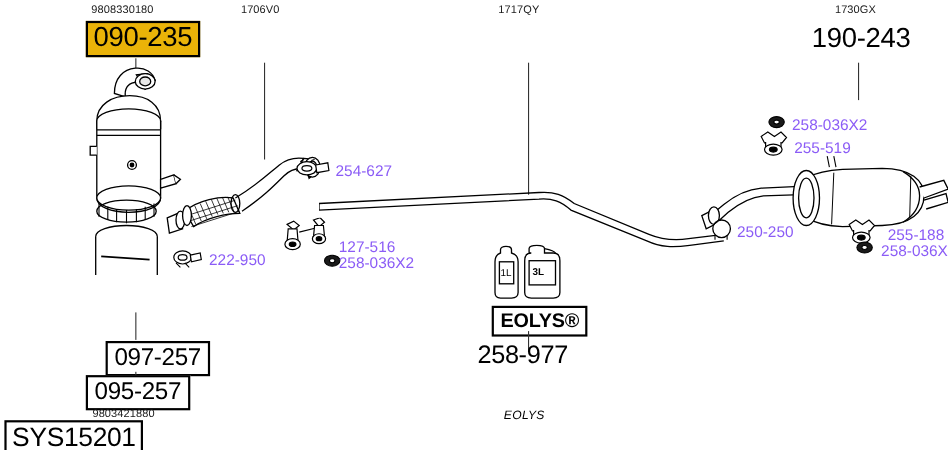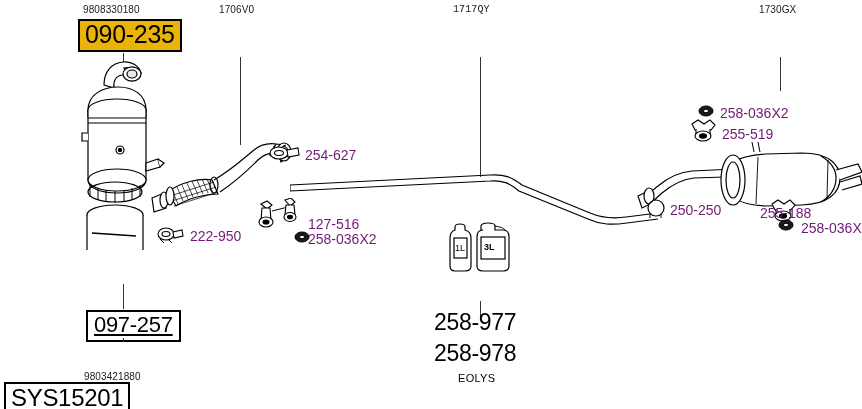--- a/index.html
+++ b/index.html
@@ -36,21 +36,21 @@
     white-space: nowrap;
     border: 2px solid #000;
     padding: 0px 5px 2px 5px;
     line-height: 1.08;
     letter-spacing: -0.3px;
     background: #eab308;
   }
   .part-label {
     font-size: 14px;
     white-space: nowrap;
-    color: #701a75;
+    color: #8b5cf6;
   }
   .mid-big {
     font-size: 23px;
     white-space: nowrap;
     letter-spacing: -0.3px;
   }
   .eolys-box {
     font-size: 18px;
     font-weight: bold;
     border: 2px solid #000;
@@ -91,24 +91,25 @@
 
 <div id="page">
 
   <div class="abs ref-small" style="left:83px; top:4px;">9808330180</div>
   <div class="abs hdr-boxed" style="left:78px; top:19px;">090-235</div>
   <div class="abs leader" style="left:123px; top:53px; height:22px;"></div>
 
   <div class="abs ref-small" style="left:219px; top:4px;">1706V0</div>
   <div class="abs leader" style="left:240px; top:57px; height:88px;"></div>
 
-  <div class="abs ref-small" style="left:453px; top:4px;font-family:Liberation Mono, monospace;">1717QY</div>
+  <div class="abs ref-small" style="left:453px; top:4px;">1717QY</div>
   <div class="abs leader" style="left:480px; top:57px; height:120px;"></div>
 
   <div class="abs ref-small" style="left:759px; top:4px;">1730GX</div>
+  <div class="abs hdr-big" style="left:738px; top:21px;">190-243</div>
   <div class="abs leader" style="left:780px; top:57px; height:34px;"></div>
 
   <svg class="abs" style="left:60px; top:55px;" width="150" height="195" viewBox="0 0 150 195">
     <g fill="none" stroke="#000" stroke-width="1.2">
 
       <path d="M44 30 C44 16 52 8 63 7 C72 6 79 11 81 18 L72 26 C70 21 66 19 62 20 C56 21 53 26 54 33 Z" fill="#fff"></path>
       <path d="M81 18 L74 12 L64 13 L72 26 Z" fill="#fff"></path>
       <ellipse cx="72" cy="19" rx="9" ry="7" fill="#fff"></ellipse>
       <ellipse cx="72" cy="19" rx="5" ry="4" fill="#e8e8e8"></ellipse>
 
@@ -267,21 +268,21 @@
   <div class="abs part-label" style="left:670px; top:202px;">250-250</div>
 
   <svg class="abs" style="left:768px; top:198px;" width="30" height="24" viewBox="0 0 30 24">
     <g fill="none" stroke="#000" stroke-width="1.1">
       <path d="M4 6 L10 2 L16 6 L22 2 L27 7 L23 12 L7 12 Z" fill="#fff"></path>
       <path d="M8 11 L8 17 L22 17 L22 11" fill="#fff"></path>
       <ellipse cx="15" cy="18" rx="8" ry="5" fill="#fff"></ellipse>
       <ellipse cx="15" cy="18" rx="3.5" ry="2.2" fill="#000"></ellipse>
     </g>
   </svg>
-  <div class="abs part-label" style="left:760px; top:205px;">255-188</div>
+  <div class="abs part-label" style="left:807px; top:205px;">255-188</div>
 
   <svg class="abs" style="left:778px; top:218px;" width="16" height="14" viewBox="0 0 16 14">
     <g stroke="#000" stroke-width="1">
       <ellipse cx="8" cy="7" rx="7" ry="5" fill="#1a1a1a"></ellipse>
       <ellipse cx="8" cy="7" rx="2.5" ry="1.8" fill="#fff"></ellipse>
     </g>
   </svg>
   <div class="abs part-label" style="left:801px; top:220px;">258-036X2</div>
 
   <svg class="abs" style="left:447px; top:222px;" width="66" height="52" viewBox="0 0 66 52">
@@ -291,26 +292,27 @@
       <rect x="7" y="16" width="13" height="20" fill="#fff"></rect>
 
       <path d="M34 8 L34 4 C34 2 37 1 41 1 C45 1 48 2 48 4 L48 8 L56 8 C60 8 62 11 62 15 L62 44 C62 47 60 49 56 49 L36 49 C32 49 30 47 30 44 L30 15 C30 11 32 8 36 8 Z" fill="#fff"></path>
       <path d="M48 4 C53 5 57 6 58 8" stroke-width="1"></path>
       <rect x="34" y="15" width="24" height="22" fill="#fff"></rect>
     </g>
   </svg>
   <div class="abs" style="left:455px; top:243px; font-size:9px; font-weight:normal;">1L</div>
   <div class="abs" style="left:484px; top:242px; font-size:9px; font-weight:bold;">3L</div>
 
+  <div class="abs eolys-box" style="left:447px; top:278px;">EOLYS®</div>
   <div class="abs leader" style="left:480px; top:301px; height:18px;"></div>
 
   <div class="abs mid-big" style="left:434px; top:309px;text-align:right;">258-977</div>
-  <div class="abs mid-big" style="left:434px; top:340px;">258-978</div>
-  <div class="abs eolys-sub" style="left:458px; top:372px;">EOLYS</div>
+  <div class="abs eolys-sub" style="left:458px; top:372px;font-style:italic;">EOLYS</div>
 
   <div class="abs leader" style="left:123px; top:284px; height:25px;"></div>
-  <div class="abs bot-boxed" style="left:86px; top:310px;text-decoration:underline;">097-257</div>
+  <div class="abs bot-boxed" style="left:96px; top:310px;">097-257</div>
   <div class="abs leader" style="left:123px; top:338px; height:4px;"></div>
+  <div class="abs bot-boxed" style="left:78px; top:341px;">095-257</div>
   <div class="abs ref-small" style="left:84px; top:371px;">9803421880</div>
 
   <div class="abs sys-box" style="left:4px; top:382px;">SYS15201</div>
 
 </div>
 
 </body></html>

